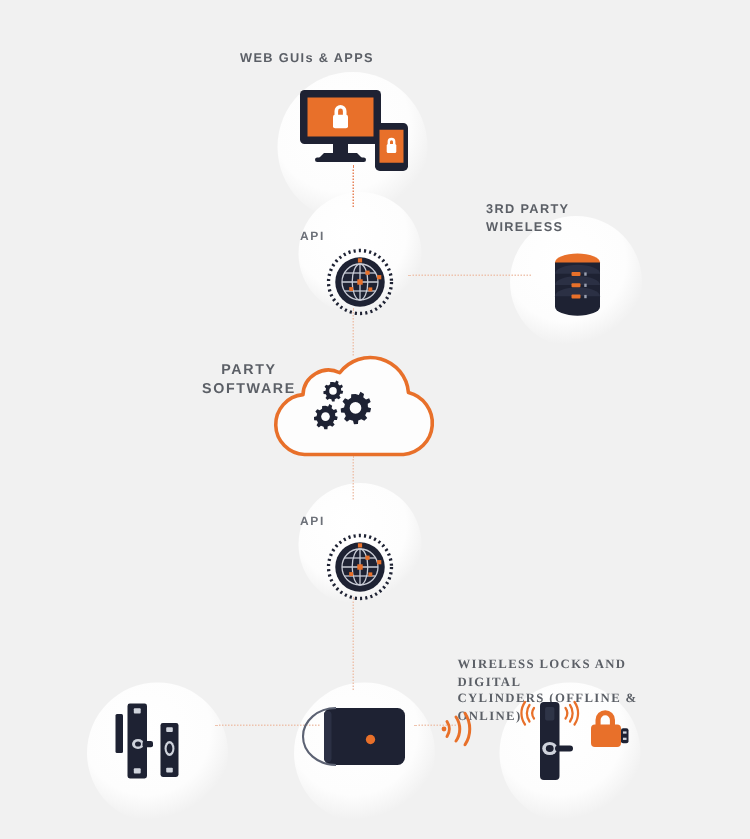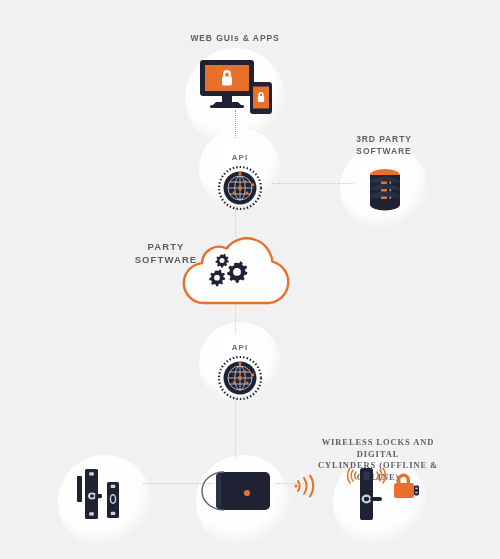--- a/index.html
+++ b/index.html
@@ -19,21 +19,21 @@
     pointer-events:none;
   }
 
   .label{
     position:absolute;
     color:#5b5f66;
     font-weight:bold;
     font-size:8.5px;
     letter-spacing:.9px;
     line-height:11.5px;
-    text-align:center;
+    text-align:left;
     white-space:pre-line;
   }
   .label.api{
     font-size:8px;letter-spacing:1.1px;color:#6d7179;
   }
   .label.cloud{
     text-align:center;font-size:9.5px;line-height:13px;letter-spacing:1.1px;color:#5b5f66;
   }
 
   
@@ -116,21 +116,21 @@
       <rect x="20.2" y="20.2" width="3.6" height="3.6" fill="#e8702a"></rect>
       <rect x="25.6" y="14.4" width="2.8" height="2.8" fill="#e8702a"></rect>
       <rect x="14.8" y="25.4" width="2.6" height="2.6" fill="#e8702a"></rect>
       <rect x="27.6" y="25.6" width="2.6" height="2.6" fill="#e8702a"></rect>
       <rect x="20.6" y="6.2" width="2.8" height="2.8" fill="#e8702a"></rect>
       <rect x="33.4" y="17.4" width="2.8" height="2.8" fill="#e8702a"></rect>
     </svg>
   </div>
 
   <div class="label" style="left:324px;top:134px;width:120px;">3RD PARTY
-SOFTWARE</div>
+WIRELESS</div>
 
   <div class="icon" style="left:364px;top:166px;">
     <svg width="42" height="46" viewBox="0 0 42 46">
       <g>
         <ellipse cx="21" cy="9" rx="15" ry="6" fill="#e8702a"></ellipse>
         <path d="M6 9 v7 a15 6 0 0 0 30 0 V9" fill="#1e2233"></path>
         <ellipse cx="21" cy="16.5" rx="15" ry="6" fill="#2b3044"></ellipse>
         <path d="M6 16.5 v7 a15 6 0 0 0 30 0 v-7" fill="#1e2233"></path>
         <ellipse cx="21" cy="24" rx="15" ry="6" fill="#2b3044"></ellipse>
         <path d="M6 24 v7 a15 6 0 0 0 30 0 v-7" fill="#1e2233"></path>

